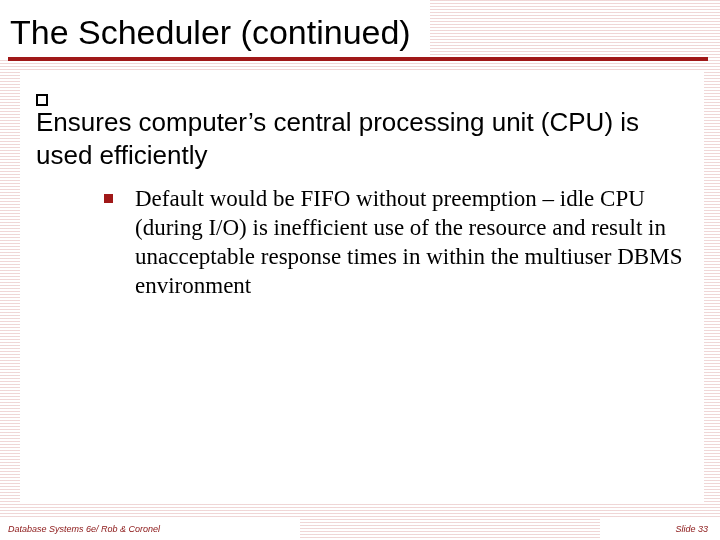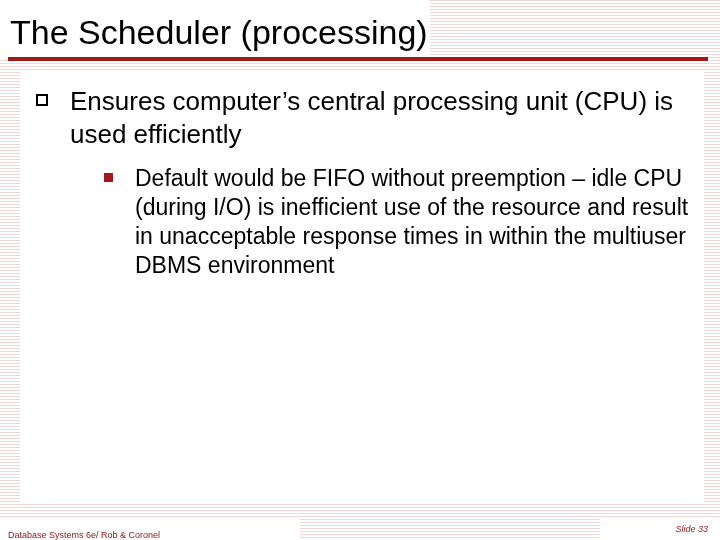--- a/index.html
+++ b/index.html
@@ -53,77 +53,80 @@
 
   .content {
     position: relative;
     z-index: 2;
     padding: 24px 10px 0 28px;
   }
   .l1 {
     display: flex;
     align-items: flex-start;
     margin-bottom: 14px;
+    flex-direction: column;
   }
   .l1 .bullet {
     width: 12px; height: 12px;
     border: 2px solid #000;
     margin-top: 9px;
     margin-right: 22px;
     flex: 0 0 auto;
   }
   .l1 .text {
     font-size: 26px;
     line-height: 1.25;
     color: #000;
   }
   .l2 {
     display: flex;
     align-items: flex-start;
     margin: 4px 0 18px 68px;
+    font-family: Liberation Serif, serif;
   }
   .l2 .bullet {
     width: 9px; height: 9px;
     background: #a01818;
     margin-top: 9px;
     margin-right: 22px;
     flex: 0 0 auto;
   }
   .l2 .text {
     font-size: 23px;
     line-height: 1.25;
     color: #000;
   }
 
   .footerL {
     position: absolute;
-    bottom: 0; left: 8px;
+    bottom: 6px; left: 8px;
     z-index: 2;
     font-size: 9px;
+    font-style: italic;
     color: #8a1414;
   }
   .footerR {
     position: absolute;
     bottom: 6px; right: 12px;
     z-index: 2;
     font-size: 9px;
     font-style: italic;
     color: #8a1414;
   }
 </style>
 </head>
 <body>
 
 <div class="hatch"></div>
 <div class="mask mask-title"></div>
 <div class="mask mask-body"></div>
 <div class="mask mask-footL"></div>
 <div class="mask mask-footR"></div>
 
-<div class="title">The Scheduler (processing)</div>
+<div class="title">The Scheduler (continued)</div>
 <div class="rule"></div>
 
 <div class="content">
 
   <div class="l1">
     <div class="bullet"></div>
     <div class="text">Ensures computer’s central processing unit (CPU) is used efficiently</div>
   </div>
 
   <div class="l2">

